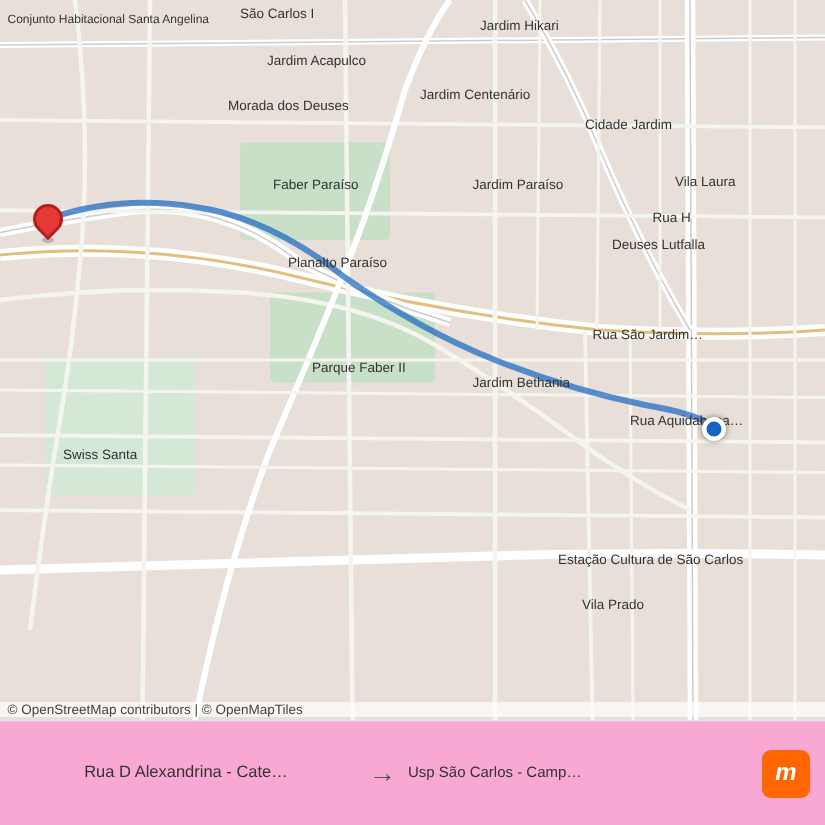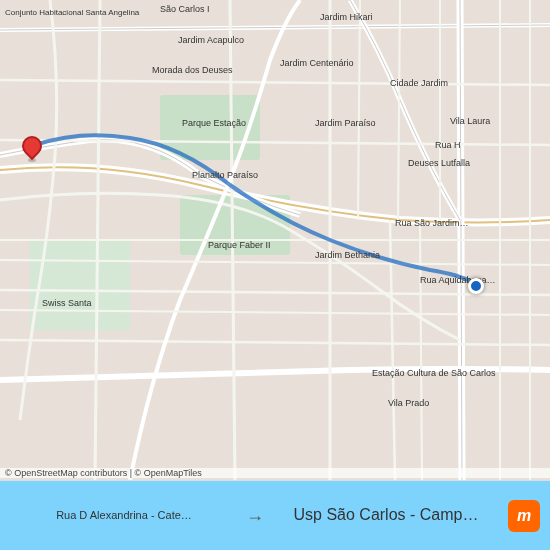--- a/index.html
+++ b/index.html
@@ -81,21 +81,21 @@
       z-index: 10;
     }
 
     
     #bottom-bar {
       position: absolute;
       bottom: 0;
       left: 0;
       width: 550px;
       height: 70px;
-      background: #7dd3fc;
+      background: #f9a8d4;
       display: flex;
       align-items: center;
       padding: 0 10px;
       border-top: 1px solid #ddd;
       z-index: 20;
     }
 
     .bottom-from {
       flex: 1;
       font-size: 11px;
@@ -106,23 +106,23 @@
 
     .bottom-arrow {
       font-size: 18px;
       color: #555;
       padding: 0 8px;
       flex-shrink: 0;
     }
 
     .bottom-to {
       flex: 1;
-      font-size: 16px;
+      font-size: 10px;
       color: #333;
-      text-align: center;
+      text-align: left;
       line-height: 1.3;
     }
 
     .moovit-logo {
       display: flex;
       align-items: center;
       margin-left: 8px;
       flex-shrink: 0;
     }
 
@@ -220,21 +220,21 @@
     <path d="M 35 145 Q 80 130 130 138 Q 180 145 230 185 Q 280 220 330 240 Q 380 260 430 270 Q 460 275 472 282" stroke="#1565C0" stroke-width="4" fill="none" stroke-opacity="0.7"></path>
   </svg>
 
   <div class="map-label" style="top:8px;left:5px;font-size:8px;max-width:70px;line-height:1.2;">Conjunto Habitacional Santa Angelina</div>
   <div class="map-label" style="top:4px;left:148px;margin-left:12px;">São Carlos I</div>
   <div class="map-label" style="top:12px;left:320px;">Jardim Hikari</div>
   <div class="map-label" style="top:35px;left:178px;">Jardim Acapulco</div>
   <div class="map-label" style="top:65px;left:152px;max-width:60px;line-height:1.2;">Morada dos Deuses</div>
   <div class="map-label" style="top:58px;left:280px;max-width:70px;line-height:1.2;">Jardim Centenário</div>
   <div class="map-label" style="top:78px;left:390px;">Cidade Jardim</div>
-  <div class="map-label" style="top:118px;left:182px;">Parque Estação</div>
+  <div class="map-label" style="top:118px;left:182px;">Faber Paraíso</div>
   <div class="map-label" style="top:118px;left:315px;">Jardim Paraíso</div>
   <div class="map-label" style="top:116px;left:450px;">Vila Laura</div>
   <div class="map-label" style="top:140px;left:435px;">Rua H</div>
   <div class="map-label" style="top:158px;left:408px;max-width:60px;line-height:1.2;">Deuses Lutfalla</div>
   <div class="map-label" style="top:170px;left:192px;">Planalto Paraíso</div>
   <div class="map-label" style="top:218px;left:395px;">Rua São Jardim…</div>
   <div class="map-label" style="top:240px;left:208px;">Parque Faber II</div>
   <div class="map-label" style="top:250px;left:315px;">Jardim Bethania</div>
   <div class="map-label" style="top:298px;left:42px;">Swiss Santa</div>
   <div class="map-label" style="top:275px;left:420px;max-width:55px;line-height:1.2;">Rua Aquidabana…</div>

